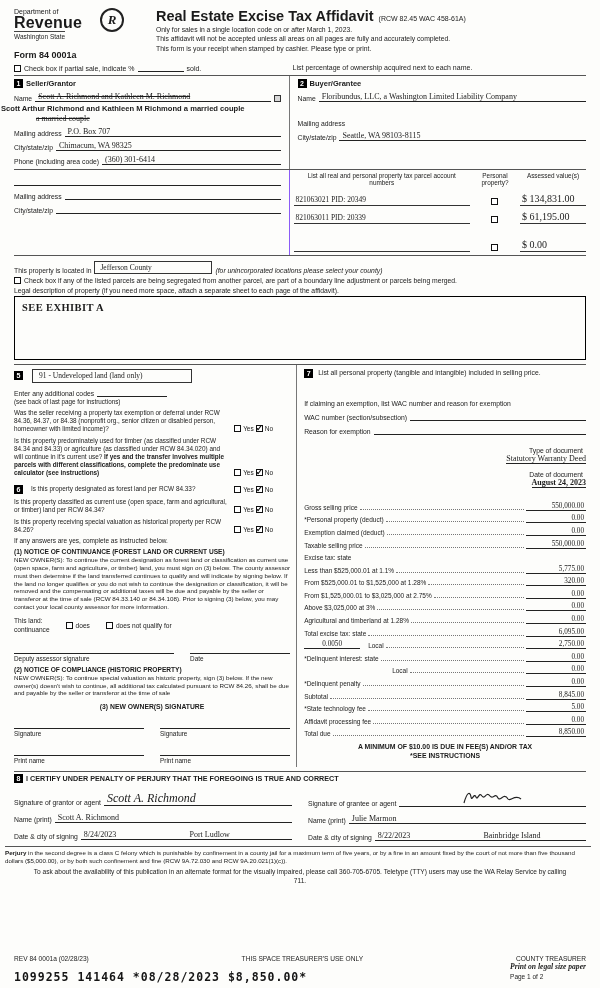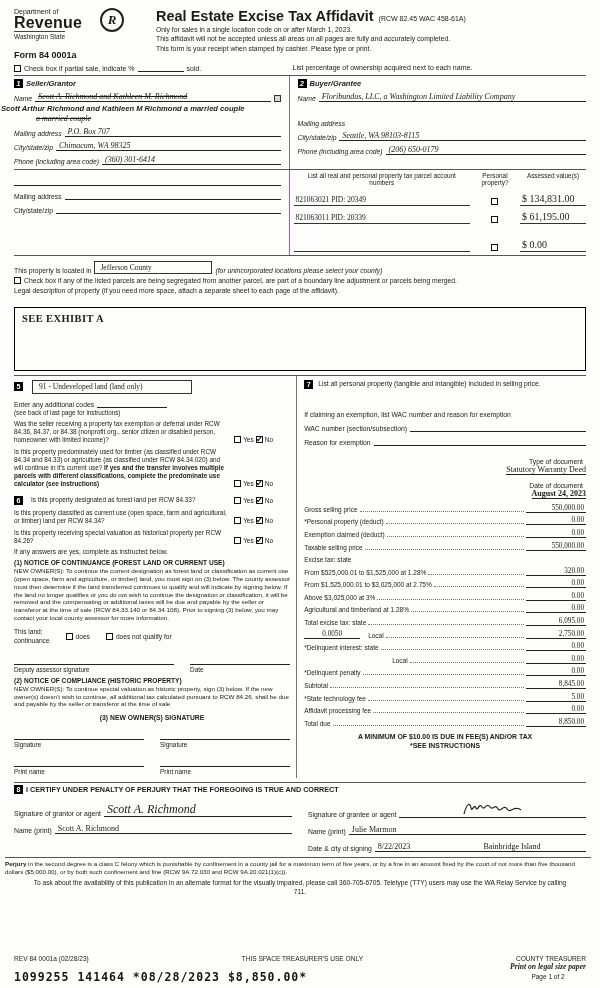--- a/index.html
+++ b/index.html
@@ -39,21 +39,21 @@
   .val { font-family:"Liberation Serif", serif; font-size:8px; }
   .sec-head { display:flex; align-items:center; font-weight:bold; font-size:7.5px; margin-top:2px; }
 
   
   .partial-row { display:flex; margin-top:4px; padding-bottom:3px; border-bottom:1px solid #555; }
   .p-left { width:48%; display:flex; align-items:flex-end; gap:3px; }
   .p-right { width:52%; padding-left:4px; }
   .fill-short { width:46px; border-bottom:1px solid #222; height:8px; }
 
   
-  .row2 { display:flex;font-style:italic; }
+  .row2 { display:flex; }
   .sec1 { width:48%; padding:1px 8px 4px 0; }
   .sec2 { width:52%; padding:1px 0 4px 8px; border-left:1px solid #777; }
   .struck { text-decoration:line-through; font-family:"Liberation Serif", serif; font-size:8px; }
   .mini-box { width:7px; height:7px; border:1px solid #333; background:#d8d8d8; flex:0 0 auto; margin-left:3px; }
   .correction { font-weight:bold; font-size:7.6px; margin:2px 0 0 -13px; white-space:nowrap; }
   .struck2 { border-bottom:0; margin-top:1px; padding-left:22px; }
   .gap10 { height:11px; }
 
   
   .sec3 { display:flex; border-top:1px solid #555; }
@@ -66,21 +66,21 @@
   .pt-row { display:flex; align-items:flex-end; margin-top:4px; min-height:10px; }
   .pt-parcel { font-family:"Liberation Serif", serif; font-size:7.5px; border-bottom:1px solid #333; text-align:left; min-height:9px; }
   .pt-val { font-family:"Liberation Serif", serif; font-size:10px; border-bottom:1px solid #333; text-align:left; min-height:9px; }
   .pt-cbcell { text-align:center; }
 
   
   .sec4 { border-top:1px solid #555; padding-top:2px; }
   .s4line { margin-top:3px; display:flex; align-items:flex-end; gap:3px; font-size:6.8px; }
   .county-box { border:1px solid #333; padding:1px 16px 1px 5px; font-family:"Liberation Serif", serif; font-size:7.5px; min-width:118px; }
   .it-note { font-style:italic; }
-  .legal-box { border:1.3px solid #000; height:64px; margin-top:13px; padding:5px 7px; }
+  .legal-box { border:1.3px solid #000; height:64px; margin-top:2px; padding:5px 7px; }
   .legal-text { font-family:"Liberation Serif", serif; font-weight:bold; font-size:10.5px; letter-spacing:0.4px; }
 
   
   .cols { display:flex; border-top:1px solid #555; margin-top:4px; flex:1; }
   .col-left { width:49.5%; padding:3px 6px 3px 0; border-right:1px solid #777; }
   .col-right { width:50.5%; padding:3px 0 3px 7px; }
   .sec5-head { display:flex; align-items:center; margin-top:1px; }
   .code-box { border:1px solid #333; padding:1.5px 6px; font-family:"Liberation Serif", serif; font-size:7.5px; min-width:160px; margin-left:6px; }
   .fill-short2 { width:70px; border-bottom:1px solid #222; height:8px; }
   .small-note { font-size:6.3px; margin-top:1px; }
@@ -102,21 +102,21 @@
   .center-title { text-align:center; font-weight:bold; font-size:6.8px; margin-top:6px; }
 
   .s7-head { display:flex; gap:2px; margin-top:1px; }
   .s7-text { font-size:6.8px; line-height:1.3; }
   .spacer14 { height:14px; }
   .exempt-note { font-size:6.8px; margin-top:8px; }
   .doc-line { display:flex; align-items:flex-end; margin-top:7px;flex-direction:column; }
   .doc-val { flex:1; border-bottom:1px solid #222; text-align:center; font-family:"Liberation Serif", serif; font-size:8px; min-height:9px; }
   .bold { font-weight:bold; }
 
-  .taxlines { margin-top:5px; }
+  .taxlines { margin-top:14px; }
   .taxline { display:flex; align-items:flex-end; margin-top:3.6px; font-size:6.5px; min-height:9px; }
   .tl-label { white-space:nowrap; }
   .dots { flex:1; border-bottom:1px dotted #777; margin:0 2px 1px; min-width:4px; }
   .tl-val { flex:0 0 60px; text-align:right; border-bottom:1px solid #222; font-family:"Liberation Serif", serif; font-size:7.2px; padding-right:2px; min-height:9px; }
   .rate { width:56px; border-bottom:1px solid #222; text-align:center; margin-right:8px; font-family:"Liberation Serif", serif; font-size:7.2px; }
   .indent2 { padding-left:88px; }
   .min-note { font-weight:bold; font-size:6.9px; text-align:center; margin-top:6px; }
   .see-instr { font-weight:bold; font-size:6.9px; text-align:center; margin-top:2px; }
 
   
@@ -127,21 +127,21 @@
   .sig-line { display:flex; align-items:flex-end; margin-top:5px; min-height:12px; }
   .signature { font-family:"Liberation Serif", serif; font-style:italic; font-size:12px; position:relative; top:1px; white-space:nowrap; }
   .scribble { display:block; margin:0 auto; }
 
   
   .perjury { border-top:1px solid #555; margin-top:5px; padding-top:2px; font-size:6.2px; line-height:1.28; margin-left:-9px; margin-right:-5px; }
   .pj-bold { font-weight:bold; }
   .alt-format { font-size:6.6px; text-align:center; margin-top:3px; line-height:1.35; padding:0 14px; }
   .footer-row { display:flex; justify-content:space-between; margin-top:7px; font-size:6.6px; }
   .stamp { font-family:"DejaVu Sans Mono", monospace; font-weight:bold; font-size:11.5px; letter-spacing:1px; margin-top:8px; color:#151515; }
-  .bottom-right { position:absolute; right:14px; bottom:8px; text-align:center; }
+  .bottom-right { position:absolute; right:14px; bottom:8px; text-align:left; }
   .print-note { font-family:"Liberation Serif", serif; font-style:italic; font-weight:bold; font-size:7.6px; }
   .page-no { font-size:6.5px; margin-top:2px; }
 </style>
 </head>
 <body>
 
 <div class="page">
 
   <div class="header">
     <div class="logo-col">
@@ -212,24 +212,20 @@
         <span class="fill val">Floribundus, LLC, a Washington Limited Liability Company</span>
       </div>
       <div class="gap10"></div>
       <div class="fline">
         <span class="lab">Mailing address</span>
       </div>
       <div class="fline">
         <span class="lab">City/state/zip</span>
         <span class="fill val">Seattle, WA 98103-8115</span>
       </div>
-      <div class="fline">
-        <span class="lab">Phone (including area code)</span>
-        <span class="fill val">(206) 650-0179</span>
-      </div>
     </div>
   </div>
 
   <div class="sec3">
     <div class="s3-left">
       <div class="fline">
         <span class="fill"></span>
       </div>
       <div class="fline">
         <span class="lab">Mailing address</span>
@@ -448,20 +444,25 @@
         </div>
         <div class="taxline">
           <span class="tl-label">Taxable selling price</span>
             <span class="dots"></span>
             <span class="tl-val">550,000.00</span>
         </div>
         <div class="taxline">
           <span class="tl-label">Excise tax: state</span>
         </div>
         <div class="taxline">
+          <span class="tl-label">Less than $525,000.01 at 1.1%</span>
+            <span class="dots"></span>
+            <span class="tl-val">5,775.00</span>
+        </div>
+        <div class="taxline">
           <span class="tl-label">From $525,000.01 to $1,525,000 at 1.28%</span>
             <span class="dots"></span>
             <span class="tl-val">320.00</span>
         </div>
         <div class="taxline">
           <span class="tl-label">From $1,525,000.01 to $3,025,000 at 2.75%</span>
             <span class="dots"></span>
             <span class="tl-val">0.00</span>
         </div>
         <div class="taxline">
@@ -534,20 +535,25 @@
     </div>
     <div class="sig-row">
       <div class="sig-col">
         <div class="sig-line">
           <span class="lab">Signature of grantor or agent</span>
           <span class="fill"><span class="signature">Scott A. Richmond</span></span>
         </div>
         <div class="sig-line">
           <span class="lab">Name (print)</span>
           <span class="fill val">Scott A. Richmond</span>
+        </div>
+        <div class="sig-line">
+          <span class="lab">Date &amp; city of signing</span>
+          <span class="fill val">8/24/2023</span>
+          <span class="fill val">Port Ludlow</span>
         </div>
       </div>
       <div class="sig-col">
         <div class="sig-line">
           <span class="lab">Signature of grantee or agent</span>
           <span class="fill">
             <svg class="scribble" width="64" height="16" viewBox="0 0 64 16">
               <path d="M3 13 C6 2 9 1 10 7 C11 12 13 2 15 7 C17 11 18 1 21 6 C24 10 25 1 29 6 C32 10 34 2 37 8 C39 12 43 2 47 9 C49 12 54 4 60 9" fill="none" stroke="#222" stroke-width="1.2"></path>
             </svg>
           </span>

